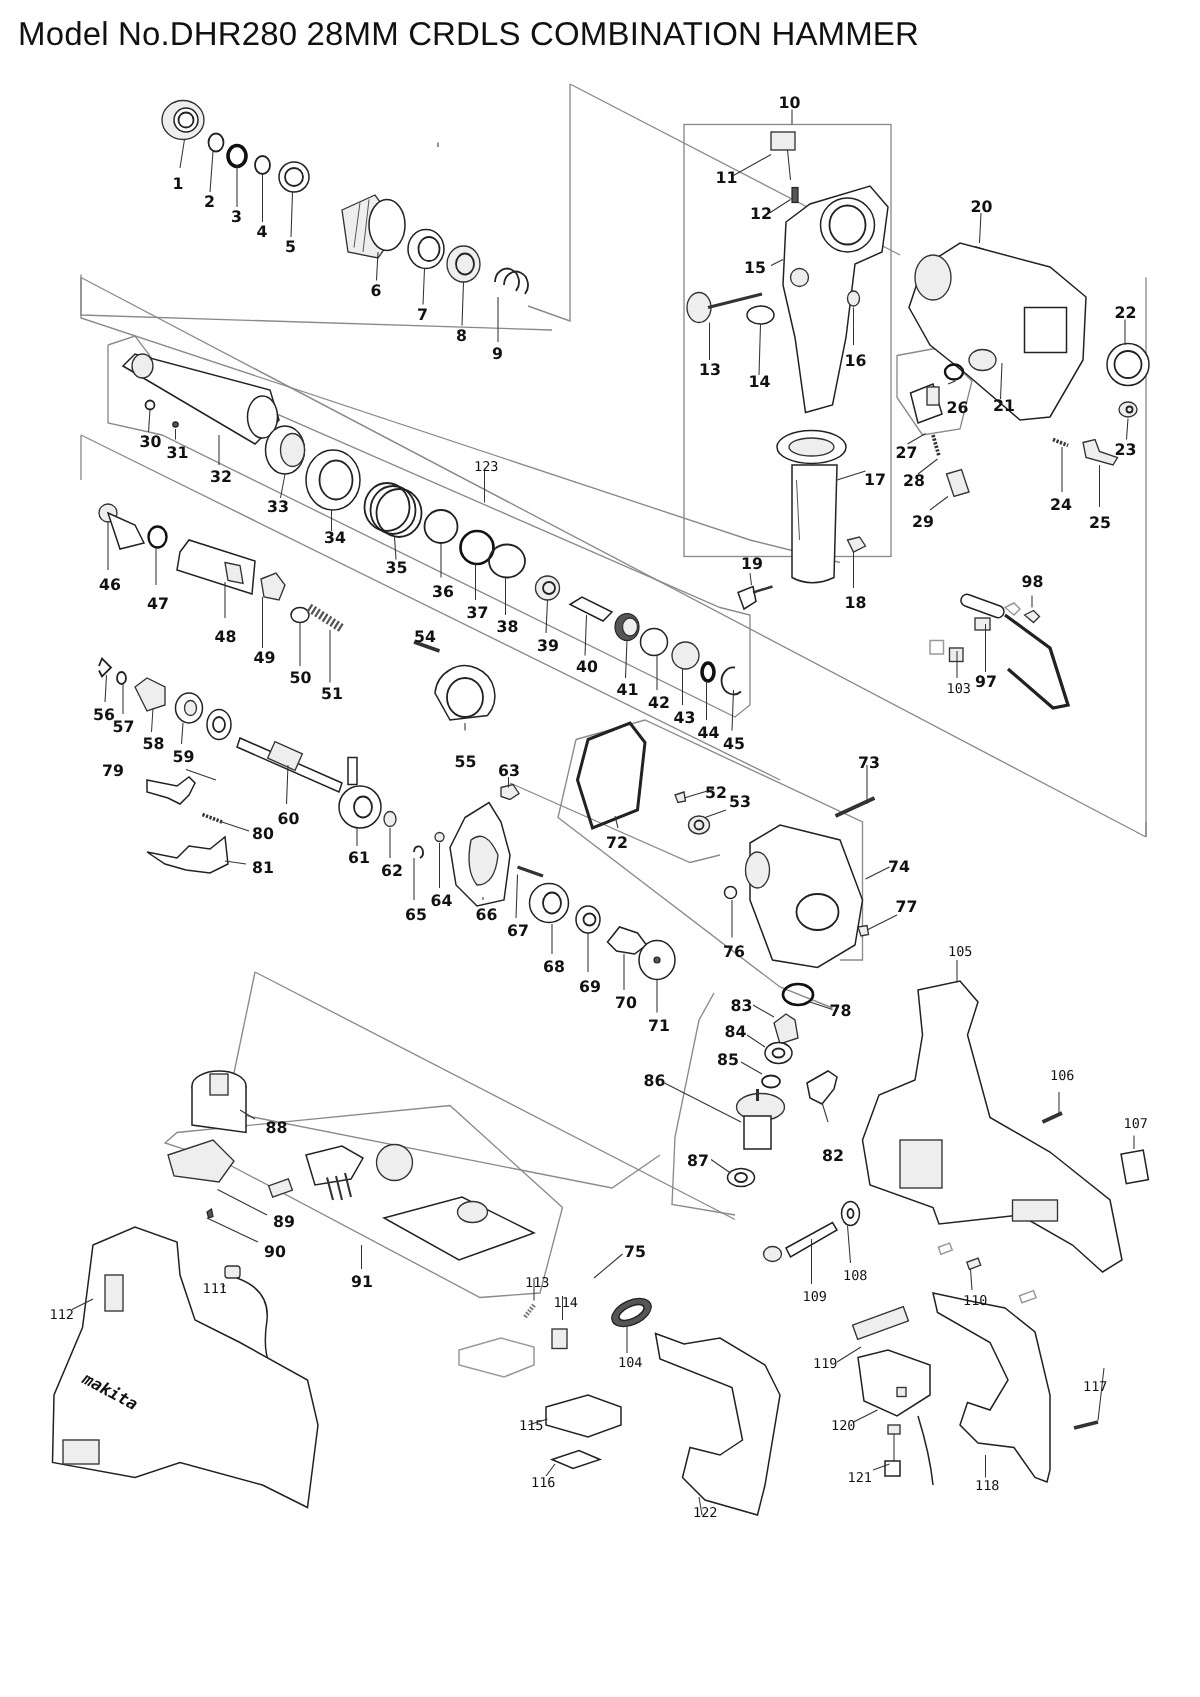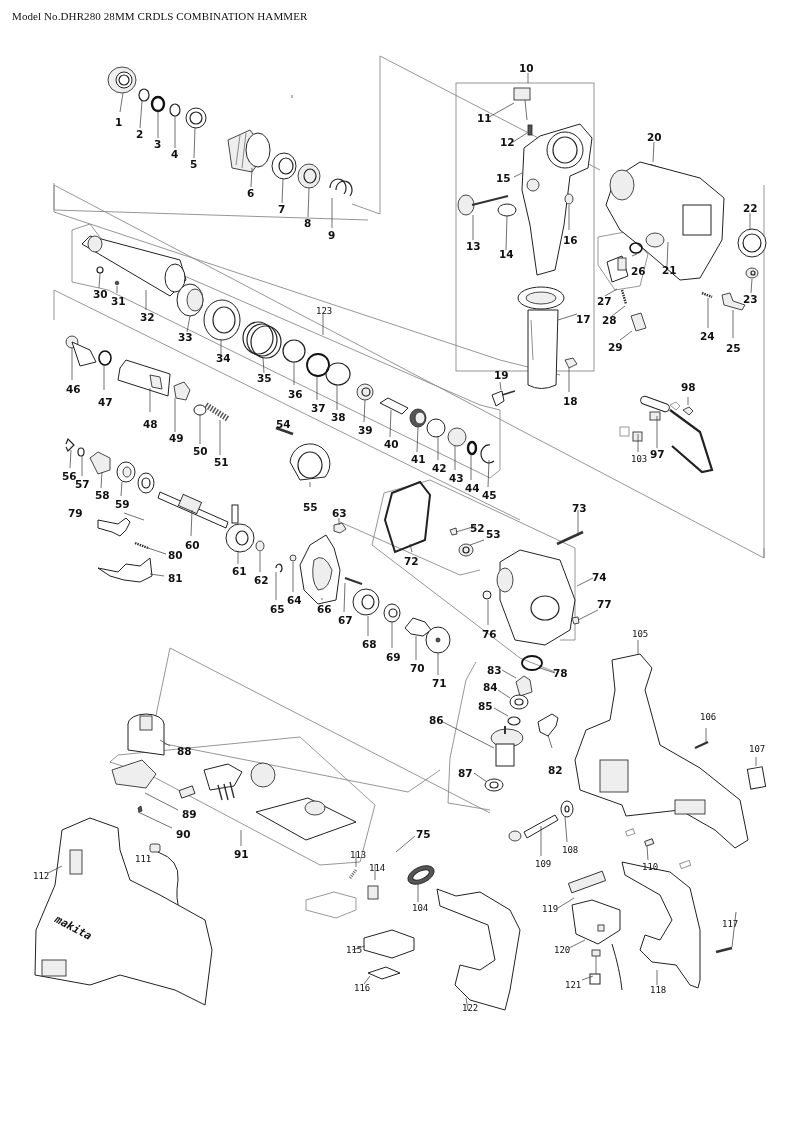--- a/index.html
+++ b/index.html
@@ -1,19 +1,19 @@
 <!DOCTYPE html>
 <html><head>
 <meta charset="utf-8">
 <style>
   html, body { margin: 0; padding: 0; background: #ffffff; }
   body { width: 800px; height: 1131px; position: relative; overflow: hidden;
          font-family: "DejaVu Sans", sans-serif; color: #111; }
-  #title { position: absolute; left: 12px; top: 10px; font-size: 11px; letter-spacing: 0.1px;
-           font-family: Liberation Serif, serif; white-space: nowrap; }
+  #title { position: absolute; left: 12px; top: 10px; font-size: 22px; letter-spacing: 0.1px;
+           font-family: Liberation Sans, sans-serif; white-space: nowrap; }
   #diagram { position: absolute; left: 0; top: 0; width: 800px; height: 1131px; }
   .lbl { font-family: "DejaVu Sans", sans-serif; font-size: 10.5px; font-weight: bold; fill: #111; }
   .lbl-s { font-family: "DejaVu Sans Mono", monospace; font-size: 9px; fill: #111; }
   .frame { fill: none; stroke: #8a8a8a; stroke-width: 0.9; }
   .lead { stroke: #333; stroke-width: 0.7; fill: none; }
   .part { fill: #fff; stroke: #222; stroke-width: 1; }
   .part-g { fill: #eee; stroke: #333; stroke-width: 0.9; }
   .part-d { fill: #555; stroke: #222; stroke-width: 0.8; }
   .ring { fill: none; stroke: #222; stroke-width: 1.2; }
   .ring-b { fill: none; stroke: #111; stroke-width: 2.4; }

